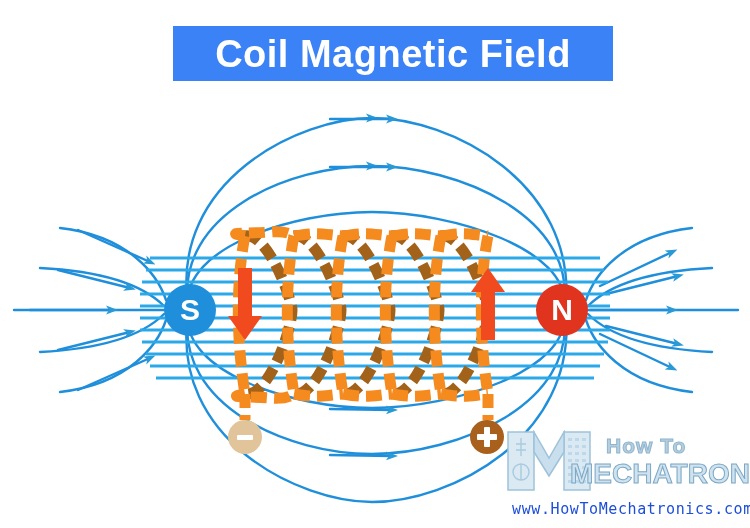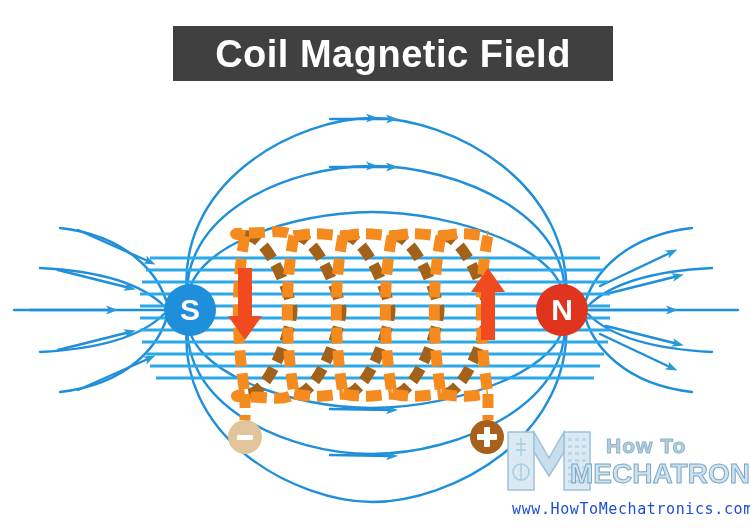--- a/index.html
+++ b/index.html
@@ -2,21 +2,21 @@
 <html><head>
 <meta charset="utf-8">
 <style>
   html,body{margin:0;padding:0;background:#ffffff;}
   body{width:750px;height:528px;position:relative;overflow:hidden;
        font-family:"Liberation Sans",sans-serif;}
   #stage{position:absolute;left:0;top:0;width:750px;height:528px;background:#fff;}
   #fieldsvg{position:absolute;left:0;top:0;width:750px;height:528px;}
 
   .title-banner{position:absolute;left:173px;top:26px;width:440px;height:55px;
-    background:#404040;display:flex;align-items:center;justify-content:center;}
+    background:#3b82f6;display:flex;align-items:center;justify-content:center;}
   .title-text{color:#ffffff;font-size:38px;font-weight:bold;letter-spacing:.5px;
     line-height:1;white-space:nowrap;}
 
   .pole{position:absolute;width:52px;height:52px;border-radius:50%;
     display:flex;align-items:center;justify-content:center;
     color:#fff;font-size:30px;font-weight:bold;}
   .pole-s{left:164px;top:284px;background:#1f8fdb;}
   .pole-n{left:536px;top:284px;background:#e0341f;}
 
   .terminal{position:absolute;width:34px;height:34px;border-radius:50%;

